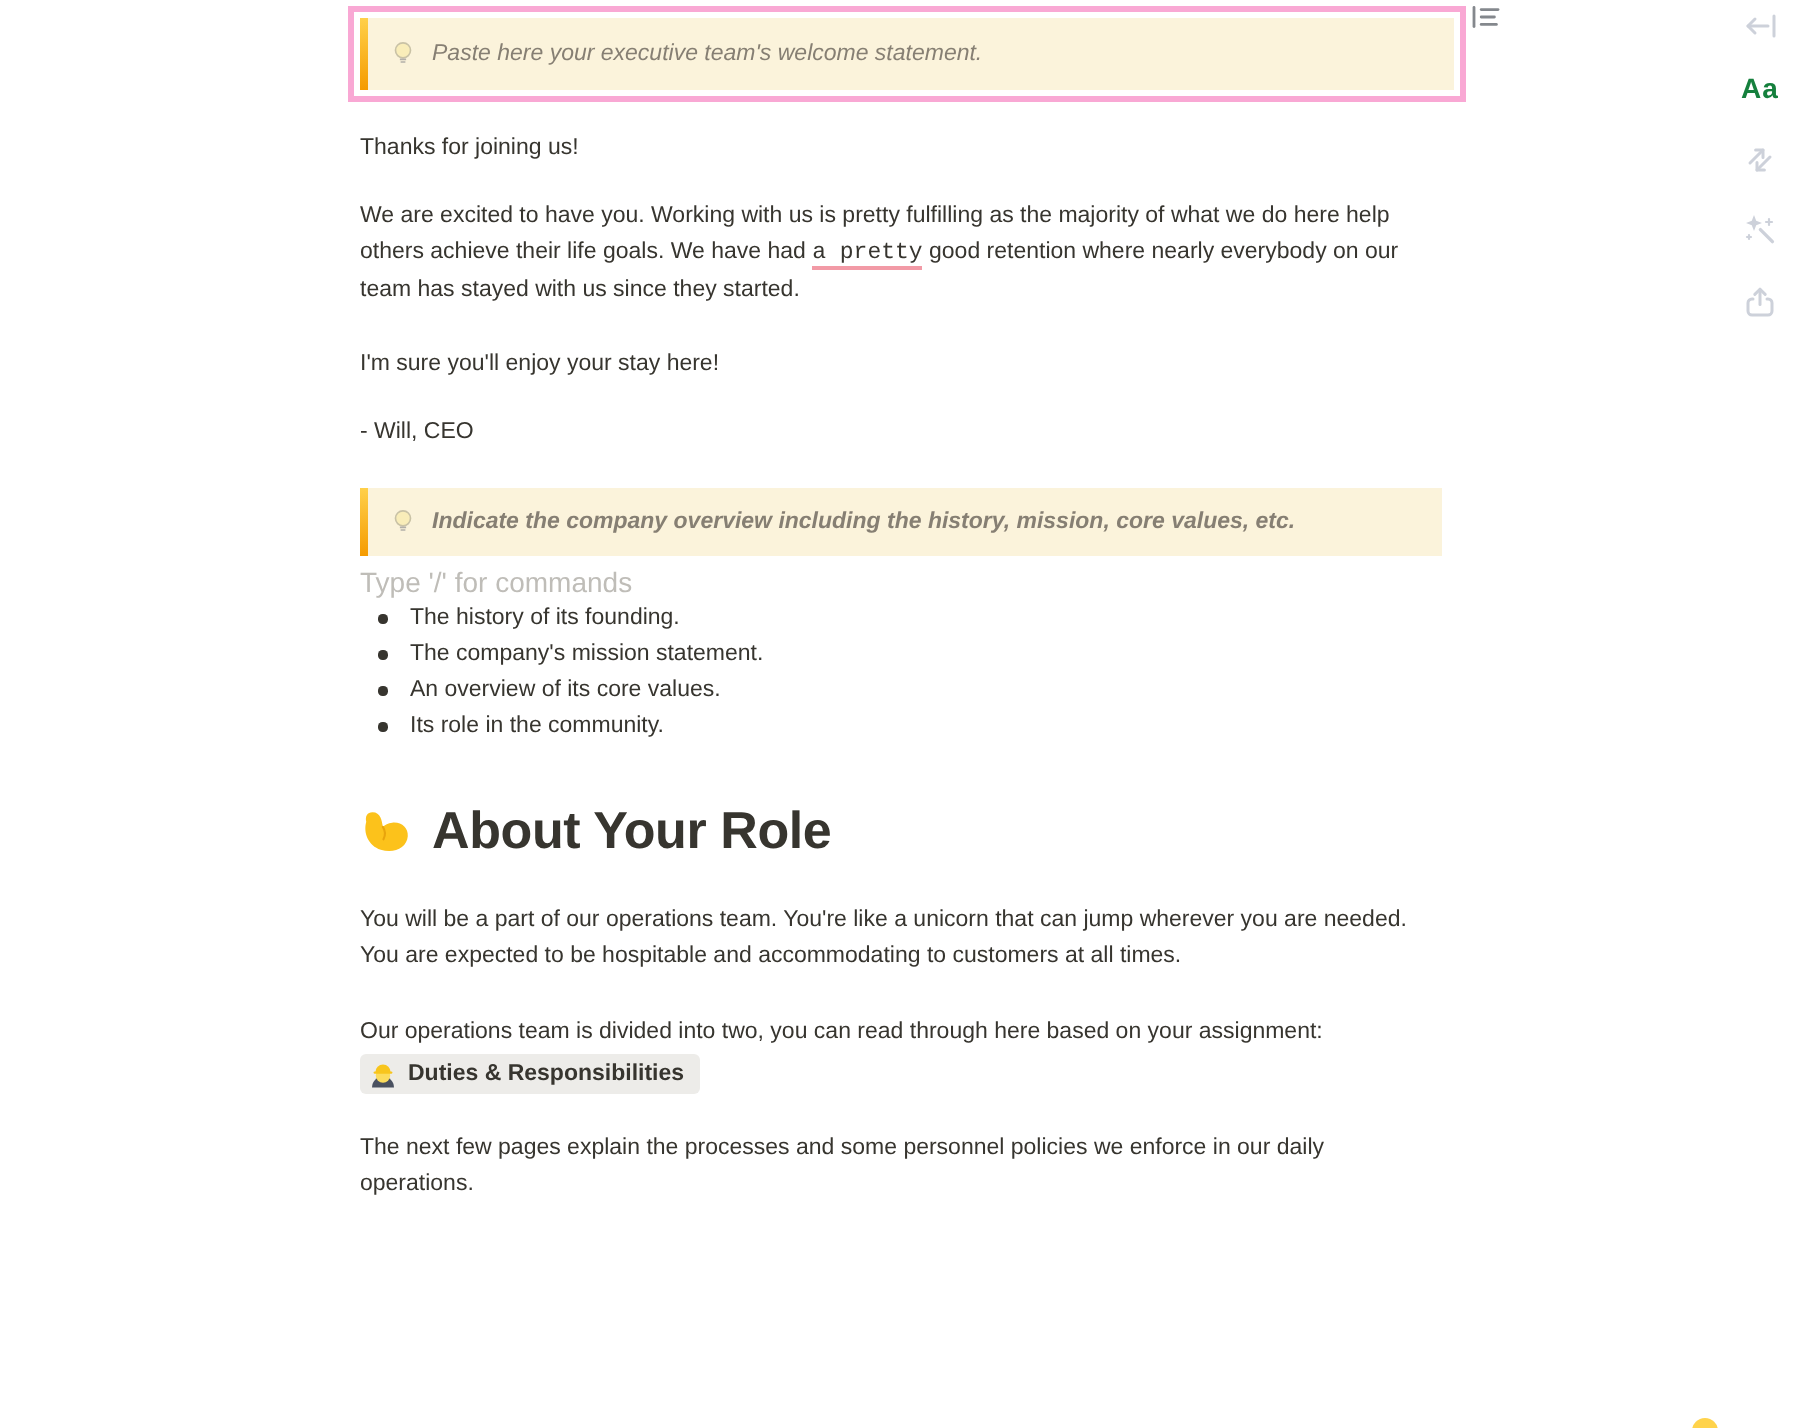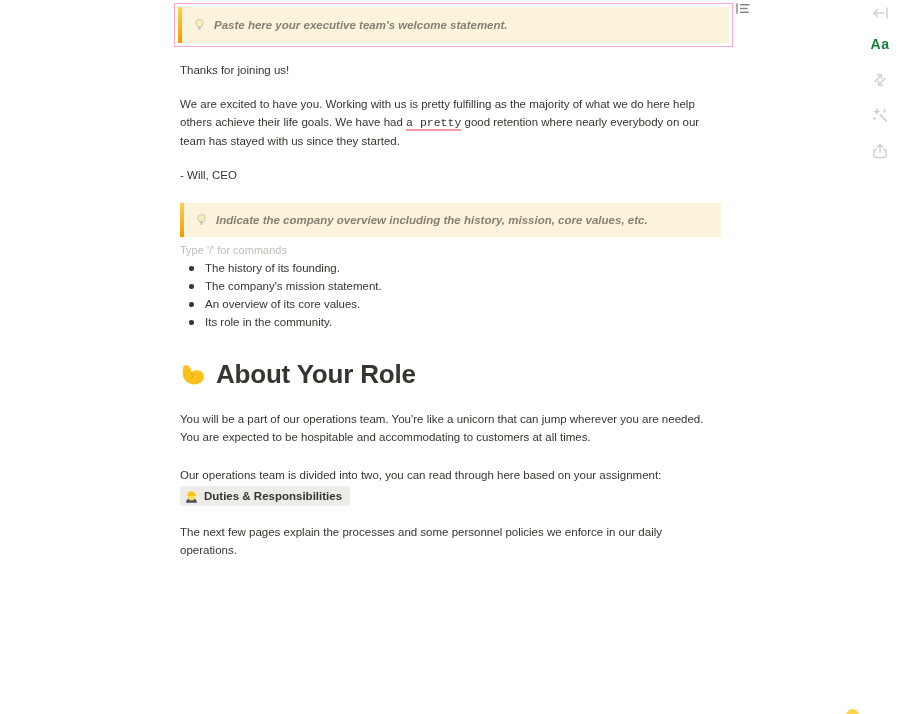--- a/index.html
+++ b/index.html
@@ -13,39 +13,39 @@
   .rail{position:absolute;left:870px;top:0;width:26px;}
   .rail-icon{position:absolute;left:0;width:20px;height:20px;display:flex;align-items:center;justify-content:center;cursor:pointer;}
   .ri-1{top:3px}.ri-2{top:34px}.ri-3{top:70px}.ri-4{top:105px}.ri-5{top:141px}
   .aa-label{font-size:14px;font-weight:700;color:#15803d;letter-spacing:.5px;}
 
   
   .column{position:absolute;left:180px;top:0;width:541px;color:#37352F;}
   .para{margin:0;font-size:11.5px;line-height:18px;color:#37352F;}
 
   
-  .sel-wrap{margin:3px 0 0 -6px;width:559px;border:1px solid #f9a8d4;padding:3px;box-sizing:border-box;font-weight:bold;}
+  .sel-wrap{margin:3px 0 0 -6px;width:559px;border:3px solid #f9a8d4;padding:3px;box-sizing:border-box;}
   .callout{position:relative;background:#FBF3DB;display:flex;align-items:center;padding-left:36px;min-height:34px;box-sizing:border-box;}
   .sel-wrap .callout{min-height:36px;}
   .callout-2{margin-top:19px;font-weight:bold;}
   .callout-3{margin-top:21px;}
   .callout-bar{position:absolute;left:0;top:0;bottom:0;width:4px;background:linear-gradient(#FFD04A,#F59B00);}
   .callout-bulb{position:absolute;left:16px;top:50%;transform:translateY(-50%);display:flex;}
   .callout-text{font-style:italic;font-size:11.5px;line-height:16px;color:#867F73;}
 
   .p-thanks{margin-top:14px;}
   .p-excited{margin-top:16px;}
   .grammar{border-bottom:2px solid #F29AA6;font-family:Liberation Mono, monospace;}
   .p-sure{margin-top:19px;}
   .p-will{margin-top:16px;}
 
   .heading{display:flex;align-items:center;gap:9px;margin-top:28px;height:34px;font-size:26px;font-weight:700;color:#37352F;letter-spacing:-0.2px;}
   .heading-2{margin-top:26px;}
 
-  .placeholder{margin-top:5px;font-size:11px;line-height:16px;color:#BFBDB8;}
+  .placeholder{margin-top:5px;font-size:14px;line-height:16px;color:#BFBDB8;}
 
   .bullets{margin:1px 0 0;padding:0;list-style:none;}
   .bullets li{position:relative;padding-left:25px;font-size:11.5px;line-height:18px;color:#37352F;}
   .bullets li::before{content:"";position:absolute;left:9px;top:7px;width:4.5px;height:4.5px;border-radius:50%;background:#37352F;}
 
   .p-role{margin-top:19px;}
   .p-ops{margin-top:20px;}
   .chip-row{margin-top:2px;}
   .page-chip{display:inline-flex;align-items:center;gap:6px;height:20px;padding:0 8px 0 5px;background:#EDECE9;border-radius:3px;font-size:11.5px;font-weight:600;color:#37352F;cursor:pointer;box-sizing:border-box;}
   .p-next{margin-top:16px;}
@@ -128,20 +128,21 @@
           </svg>
         </span>
         <span class="callout-text">Paste here your executive team's welcome statement.</span>
       </div>
     </div>
 
     <p class="para p-thanks">Thanks for joining us!</p>
 
     <p class="para p-excited"><span>We are excited to have you. Working with us is pretty fulfilling as the majority of what we do here help others achieve their life goals. We have had </span><span class="grammar">a pretty</span><span> good retention where nearly everybody on our team has stayed with us since they started.</span></p>
 
+    <p class="para p-sure">I'm sure you'll enjoy your stay here!</p>
 
     <p class="para p-will">- Will, CEO</p>
 
 
     <div class="callout callout-2">
       <span class="callout-bar"></span>
       <span class="callout-bulb">
         <svg width="11" height="13" viewBox="0 0 12 14">
           <circle cx="6" cy="5" r="4.1" fill="#F9EDB9" stroke="#C9C2A6" stroke-width="0.9"></circle>
           <path d="M4.3 9.4 h3.4 v1 h-3.4 z M4.7 10.9 h2.6 v0.9 h-2.6 z" fill="#B3B0A9"></path>

